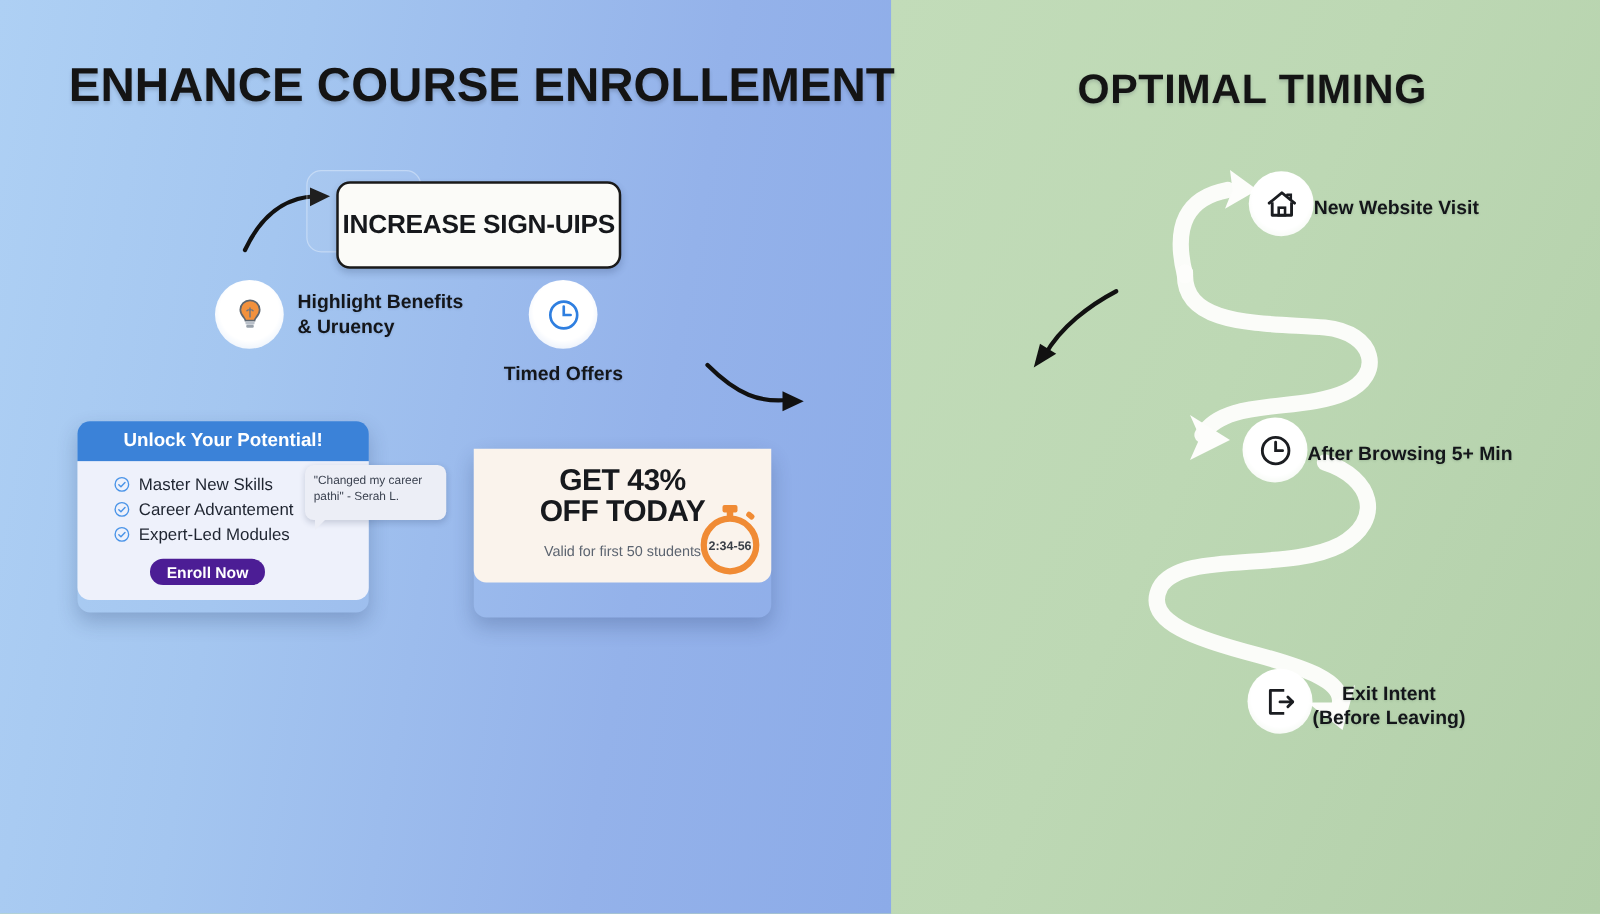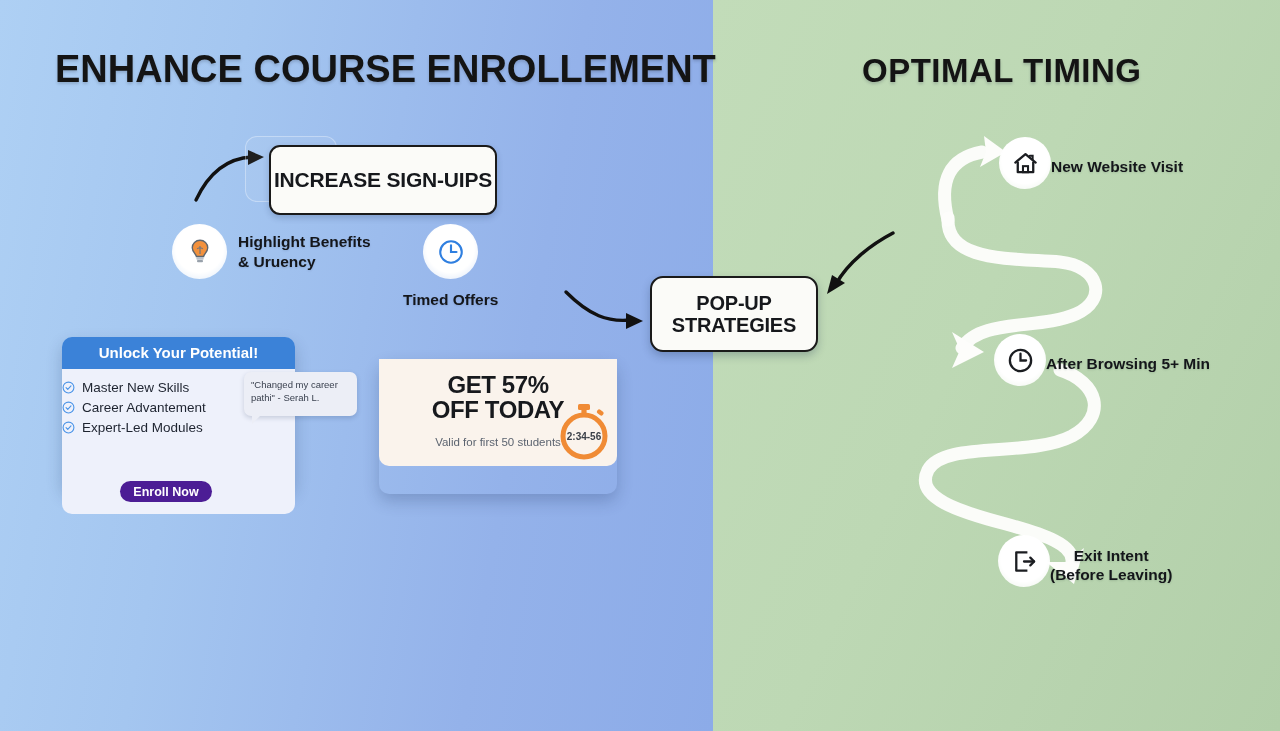--- a/index.html
+++ b/index.html
@@ -78,21 +78,21 @@
   }
   .card .card-head {
     text-align: center; color: #ffffff; font-weight: bold;
     border-radius: 10px 10px 0 0;
   }
   .card .card-body { background: #eef1fb; border-radius: 0 0 10px 10px; }
 
   
   #card-unlock { left: 62px; top: 337px; width: 233px; height: 153px; }
   #card-unlock .card-head { background: #3b82d8; font-size: 15px; padding: 7px 0 8px; }
-  #card-unlock .card-body { padding: 11px 0 12px 0; height: 145px; position: relative; }
+  #card-unlock .card-body { padding: 11px 0 12px 29px; height: 111px; position: relative; }
   .check-row { display: flex; align-items: center; gap: 7px; margin-bottom: 5px; }
   .check-row .ctext { font-size: 13.5px; color: #1e2430; }
   #enroll-btn {
     position: absolute; left: 58px; bottom: 12px; width: 92px; height: 21px;
     background: #4c1d95; border-radius: 11px; color: #fff; font-size: 12.5px;
     font-weight: bold; display: flex; align-items: center; justify-content: center;
   }
   #testimonial {
     position: absolute; left: 182px; top: 35px; width: 113px; height: 44px;
     background: #eceef6; border-radius: 7px; padding: 6px 7px;
@@ -207,24 +207,20 @@
   <div class="feature" id="feature-timed">
     <div class="circle">
       <svg width="30" height="30" viewBox="0 0 24 24">
         <circle cx="12" cy="12" r="8.6" fill="none" stroke="#2f7fe0" stroke-width="1.7"></circle>
         <path d="M12 6.6V12h4.4" fill="none" stroke="#2f7fe0" stroke-width="1.7" stroke-linecap="round"></path>
       </svg>
     </div>
     <div class="flabel">Timed Offers</div>
   </div>
 
-  <div id="hub">
-    <div class="l1">POP-UP</div>
-    <div class="l2">STRATEGIES</div>
-  </div>
 
   <div class="card" id="card-unlock">
     <div class="card-head">Unlock Your Potential!</div>
     <div class="card-body">
       <div class="check-row">
         <svg width="13" height="13" viewBox="0 0 24 24">
           <circle cx="12" cy="12" r="10" fill="none" stroke="#4a94e8" stroke-width="2"></circle>
           <path d="M7.5 12.4l3.1 3.1 6-6.4" fill="none" stroke="#4a94e8" stroke-width="2.1" stroke-linecap="round" stroke-linejoin="round"></path>
         </svg>
         <span class="ctext">Master New Skills</span>
@@ -244,21 +240,21 @@
         <span class="ctext">Expert-Led Modules</span>
       </div>
       <div id="enroll-btn">Enroll Now</div>
     </div>
     <div id="testimonial">"Changed my career pathi" - Serah L.</div>
   </div>
 
   <div class="card" id="card-offer">
     <div class="card-body">
       <div id="offer-big">
-        <div>GET 57%</div>
+        <div>GET 43%</div>
         <div>OFF TODAY</div>
       </div>
       <div id="offer-sub">Valid for first 50 students</div>
       <div id="stopwatch">
         <svg width="54" height="60" viewBox="0 0 54 60">
           <rect x="21" y="2" width="12" height="6" rx="1.6" fill="#f08b35"></rect>
           <rect x="40" y="8" width="7" height="4.5" rx="1.8" fill="#f08b35" transform="rotate(38 43 10)"></rect>
           <circle cx="27" cy="34" r="21" fill="none" stroke="#f08b35" stroke-width="5"></circle>
           <rect x="24.4" y="7" width="5.2" height="7" fill="#f08b35"></rect>
           <text x="27" y="38" font-family="'Liberation Sans', sans-serif" font-size="10" font-weight="bold" fill="#3a3f47" text-anchor="middle">2:34-56</text>

